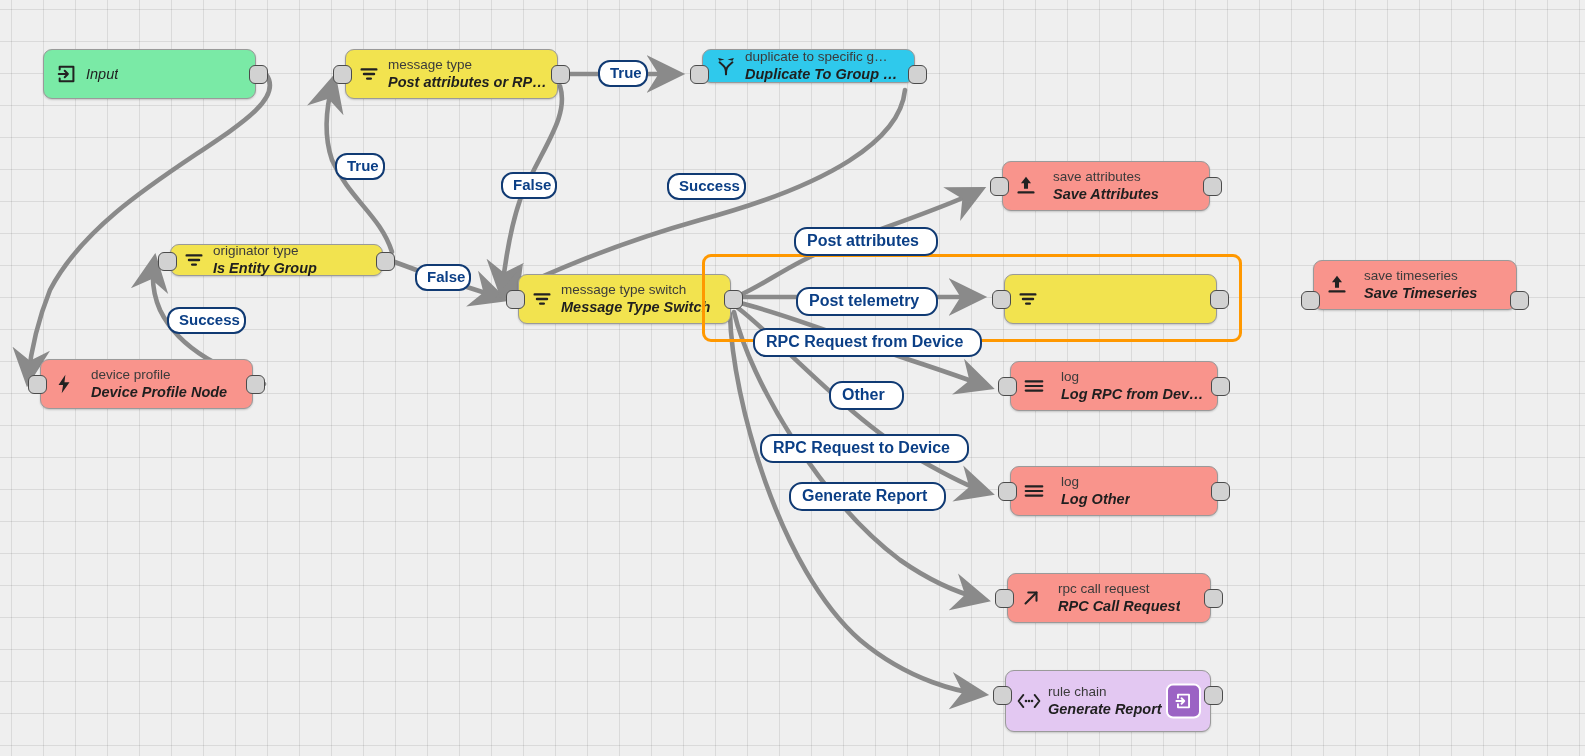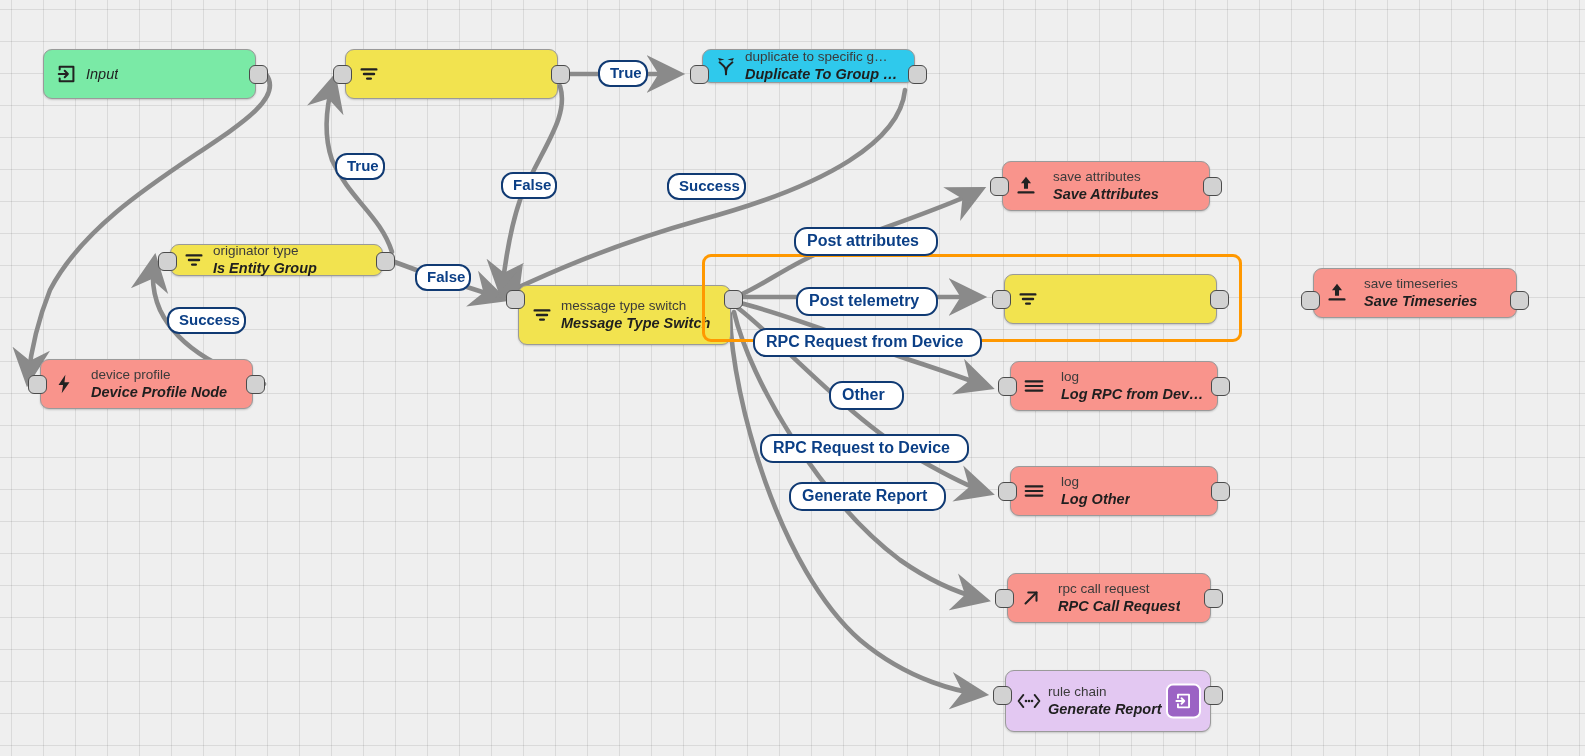--- a/index.html
+++ b/index.html
@@ -155,20 +155,24 @@
           <span class="nname">Input</span>
         </span>
       </div>
       <div class="port" style="left: 249px; top: 64.5px;"></div>
       <div class="node n-yellow" style="left: 345px; top: 49px; width: 213px; height: 50px;">
         <span class="ico">
           <svg width="22" height="22" viewBox="0 0 24 24">
             <path stroke="#222" stroke-width="2.6" stroke-linecap="round" d="M4 7h16M6.5 12h11M10 17h4"></path>
           </svg>
         </span>
+        <span class="txt" style="max-width: 167px;">
+          <span class="ntype">message type</span>
+          <span class="nname">Post attributes or RP…</span>
+        </span>
       </div>
       <div class="port" style="left: 333px; top: 64.5px;"></div>
       <div class="port" style="left: 551px; top: 64.5px;"></div>
       <div class="node n-cyan" style="left: 702px; top: 49px; width: 213px; height: 34px;">
         <span class="ico">
           <svg width="22" height="22" viewBox="0 0 24 24">
             <path stroke="#222" fill="none" stroke-width="2.2" stroke-linecap="round" stroke-linejoin="round" d="M12 21c0-6 0-7 7-13"></path>
             <path fill="#222" stroke="none" d="M20.6 3.2 13.6 5l5.6 1.4z"></path>
             <path stroke="#222" fill="none" stroke-width="2.2" stroke-linecap="round" stroke-linejoin="round" d="M12 21c0-6 0-7-7-13"></path>
             <path fill="#222" stroke="none" d="M3.4 3.2 10.4 5 4.8 6.4z"></path>
@@ -200,21 +204,21 @@
             <path fill="#222" stroke="none" d="M13.5 2 6 13h5l-1.5 9L18 10h-5.5z"></path>
           </svg>
         </span>
         <span class="txt" style="max-width: 167px;">
           <span class="ntype">device profile</span>
           <span class="nname">Device Profile Node</span>
         </span>
       </div>
       <div class="port" style="left: 28px; top: 374.5px;"></div>
       <div class="port" style="left: 246px; top: 374.5px;"></div>
-      <div class="node n-yellow" style="left: 518px; top: 274px; width: 213px; height: 60px; margin-top: 11px;">
+      <div class="node n-yellow" style="left: 518px; top: 274px; width: 213px; height: 50px;">
         <span class="ico">
           <svg width="22" height="22" viewBox="0 0 24 24">
             <path stroke="#222" stroke-width="2.6" stroke-linecap="round" d="M4 7h16M6.5 12h11M10 17h4"></path>
           </svg>
         </span>
         <span class="txt" style="max-width: 167px;">
           <span class="ntype">message type switch</span>
           <span class="nname">Message Type Switch</span>
         </span>
       </div>
@@ -236,21 +240,21 @@
       <div class="port" style="left: 1203px; top: 176.5px;"></div>
       <div class="node n-yellow" style="left: 1004px; top: 274px; width: 213px; height: 50px;">
         <span class="ico">
           <svg width="22" height="22" viewBox="0 0 24 24">
             <path stroke="#222" stroke-width="2.6" stroke-linecap="round" d="M4 7h16M6.5 12h11M10 17h4"></path>
           </svg>
         </span>
       </div>
       <div class="port" style="left: 992px; top: 289.5px;"></div>
       <div class="port" style="left: 1210px; top: 289.5px;"></div>
-      <div class="node n-red" style="left: 1313px; top: 268px; width: 204px; height: 50px;">
+      <div class="node n-red" style="left: 1313px; top: 260px; width: 204px; height: 50px;">
         <span class="ico">
           <svg width="22" height="22" viewBox="0 0 24 24">
             <path fill="#222" stroke="none" d="M12 2 6.5 9h3.3v6h4.4V9h3.3z"></path>
             <path stroke="#222" stroke-width="2.6" stroke-linecap="round" d="M4 19h16"></path>
           </svg>
         </span>
         <span class="txt" style="max-width: 158px;">
           <span class="ntype">save timeseries</span>
           <span class="nname">Save Timeseries</span>
         </span>

